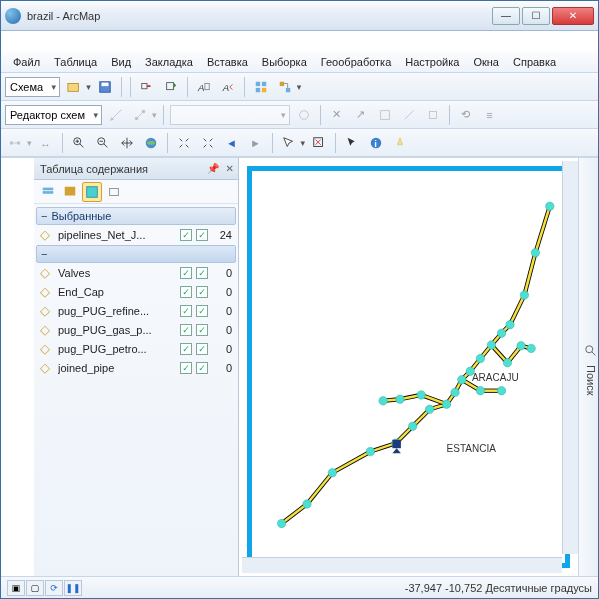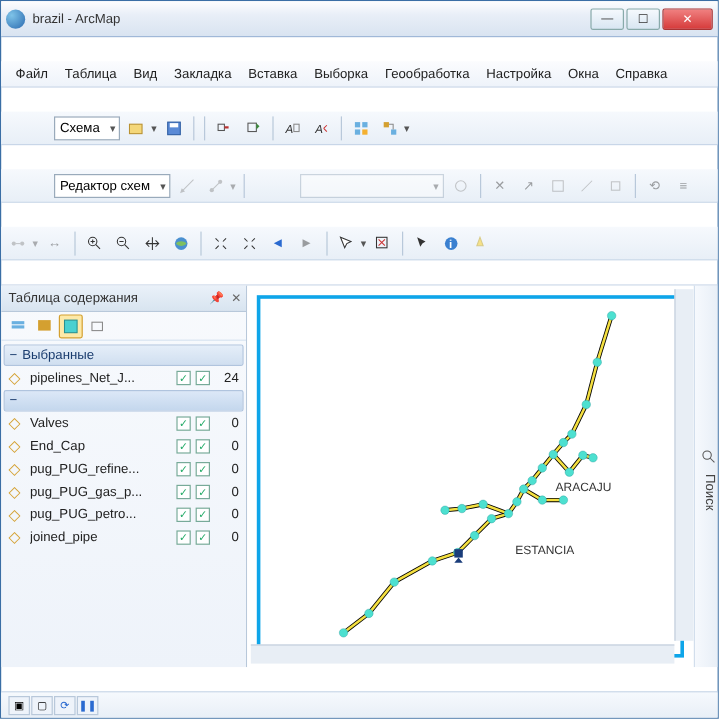--- a/index.html
+++ b/index.html
@@ -1,49 +1,49 @@
 <!DOCTYPE html>
 <html><head>
 <meta charset="utf-8">
 <style>
   * { box-sizing: border-box; margin: 0; padding: 0; font-family: "Segoe UI", Tahoma, sans-serif; font-size: 11px; }
   body { background: #5a7a9a; width: 599px; height: 599px; overflow: hidden; }
-  .window { width: 599px; height: 599px; background: #fff; border: 1px solid #3a6ea5; display: flex; flex-direction: column; gap: 20px; }
+  .window { width: 599px; height: 599px; background: #fff; border: 1px solid #3a6ea5; display: flex; flex-direction: column; }
   .titlebar { height: 30px; background: linear-gradient(#fdfdfe,#e8eef7 40%,#d9e4f1); display: flex; align-items: center; padding: 0 4px; border-bottom: 1px solid #a0b8d8; }
   .titlebar .icon { width: 16px; height: 16px; background: radial-gradient(circle at 30% 30%, #7ec3e8, #2a6ab0); border-radius: 50%; margin-right: 6px; }
   .titlebar .title { flex: 1; color: #333; }
   .winbtns { display: flex; gap: 2px; }
   .winbtn { width: 28px; height: 18px; border: 1px solid #8aa; background: linear-gradient(#f5f9fd,#d8e6f2); border-radius: 2px; display:flex;align-items:center;justify-content:center;font-size:10px;color:#333;}
   .winbtn.close { background: linear-gradient(#f08080,#d63b3b); color:#fff; border-color:#a33; width:42px;}
-  .menubar { height: 22px; background: linear-gradient(#fbfcfe,#eef3fa); border-bottom: 1px solid #c8d6e8; display:flex; align-items:center; padding: 0 6px; gap: 2px;}
+  .menubar { height: 22px; background: linear-gradient(#fbfcfe,#eef3fa); border-bottom: 1px solid #c8d6e8; display:flex; align-items:center; padding: 0 6px; gap: 2px; margin-top: 20px;}
   .menubar span { padding: 2px 6px; color:#222; cursor:default;}
   .toolbar { height: 28px; background: linear-gradient(#f6f9fd,#e8eff7); border-bottom: 1px solid #c8d6e8; display:flex; align-items:center; padding: 0 4px; gap:4px;}
   .toolbar .sep { width:1px; height:20px; background:#b8c8da; margin: 0 2px;}
   .tbtn { min-width:20px; height:20px; border:1px solid transparent; display:flex;align-items:center;justify-content:center; padding:0 2px; color:#333; border-radius:2px; background:transparent;}
   .tbtn svg{width:14px;height:14px;}
-  .combo { height:20px; border:1px solid #9ab; background:#fff; display:flex;align-items:center; padding: 0 16px 0 4px; position:relative; min-width:60px;margin-left:40px;}
+  .combo { height:20px; border:1px solid #9ab; background:#fff; display:flex;align-items:center; padding: 0 16px 0 4px; position:relative; min-width:60px;}
   .combo::after{content:"▾"; position:absolute; right:3px; font-size:9px; color:#555;}
   .dropdown-arrow{font-size:9px;color:#555;margin-left:-2px;}
   .body { flex:1; display:flex; overflow:hidden; border-top:1px solid #c8d6e8;}
-  .toc { width:205px; background: linear-gradient(#f8fafd,#eef3fa); border-right:1px solid #b8c8da; display:flex;flex-direction:column;}
+  .toc { width:205px; background: linear-gradient(#f8fafd,#eef3fa); border-right:1px solid #b8c8da; display:flex;flex-direction:column;margin-left:33px;}
   .toc-title{height:22px;background:linear-gradient(#eaf1f9,#d8e4f0);border-bottom:1px solid #b8c8da;display:flex;align-items:center;padding:0 6px;font-weight:normal;color:#333;position:relative;}
   .toc-title .pin{position:absolute;right:18px;font-size:10px;color:#666;}
   .toc-title .x{position:absolute;right:4px;font-size:10px;color:#666;}
   .toc-icons{height:24px;display:flex;align-items:center;gap:2px;padding:0 4px;border-bottom:1px solid #d8e4f0;}
   .toc-tree{flex:1;overflow:auto;padding:2px;}
   .tree-group{background:linear-gradient(#e5eef9,#d0dff0);border:1px solid #b0c4de;border-radius:2px;padding:2px 4px;margin:1px 0;display:flex;align-items:center;gap:4px;color:#1a3c6e;}
   .tree-group.sel{background:linear-gradient(#dce8f7,#c4d7ed);}
   .tree-item{display:flex;align-items:center;gap:4px;padding:2px 4px;margin:1px 0;justify-content:flex-end;}
   .layer-ico{width:14px;height:14px;display:inline-block;position:relative;}
   .layer-ico::before{content:"◇";color:#d4a030;font-size:13px;position:absolute;top:-1px;}
   .layer-name{flex:1;white-space:nowrap;overflow:hidden;text-overflow:ellipsis;color:#222;}
   .chk{width:12px;height:12px;border:1px solid #7a9;display:inline-flex;align-items:center;justify-content:center;font-size:9px;color:#2a6;background:#fff;}
   .cnt{width:20px;text-align:right;color:#222;}
   .map-area{flex:1;position:relative;background:#fff;display:flex;flex-direction:column;}
-  .map-canvas{flex:1;position:relative;overflow:hidden;margin:8px;border:3px solid #0ea5e9;}
+  .map-canvas{flex:1;position:relative;overflow:hidden;margin:8px;border:5px solid #0ea5e9;}
   .map-canvas svg{position:absolute;inset:0;width:100%;height:100%;}
   .map-scroll-v{position:absolute;right:0;top:3px;bottom:22px;width:16px;background:#e8eef5;border-left:1px solid #c4d0dd;}
   .map-scroll-h{position:absolute;left:3px;right:16px;bottom:3px;height:16px;background:#e8eef5;border-top:1px solid #c4d0dd;}
   .side-panel{width:20px;background:linear-gradient(to left,#e8eff7,#f6f9fd);border-left:1px solid #c8d6e8;writing-mode:vertical-rl;text-align:center;padding-top:6px;color:#444;}
   .side-panel .label{margin-top:4px;}
   .statusbar{height:22px;background:linear-gradient(#f6f9fd,#e8eff7);border-top:1px solid #c8d6e8;display:flex;align-items:center;padding:0 6px;gap:8px;}
   .statusbar .coords{margin-left:auto;color:#333;}
   .mode-btns{display:flex;gap:1px;align-items:center;}
   .mode-btn{width:18px;height:16px;border:1px solid #b8c8da;background:#eef3fa;display:flex;align-items:center;justify-content:center;font-size:9px;}
   .disabled{opacity:.45;}
@@ -463,14 +463,15 @@
     </div>
   </div>
 
   <div class="statusbar">
     <div class="mode-btns">
       <div class="mode-btn">▣</div>
       <div class="mode-btn">▢</div>
       <div class="mode-btn" style="color:#2a6ad0">⟳</div>
       <div class="mode-btn" style="color:#2a6ad0">❚❚</div>
     </div>
+    <span class="coords">-37,947 -10,752 Десятичные градусы</span>
   </div>
 </div>
 
 </body></html>

